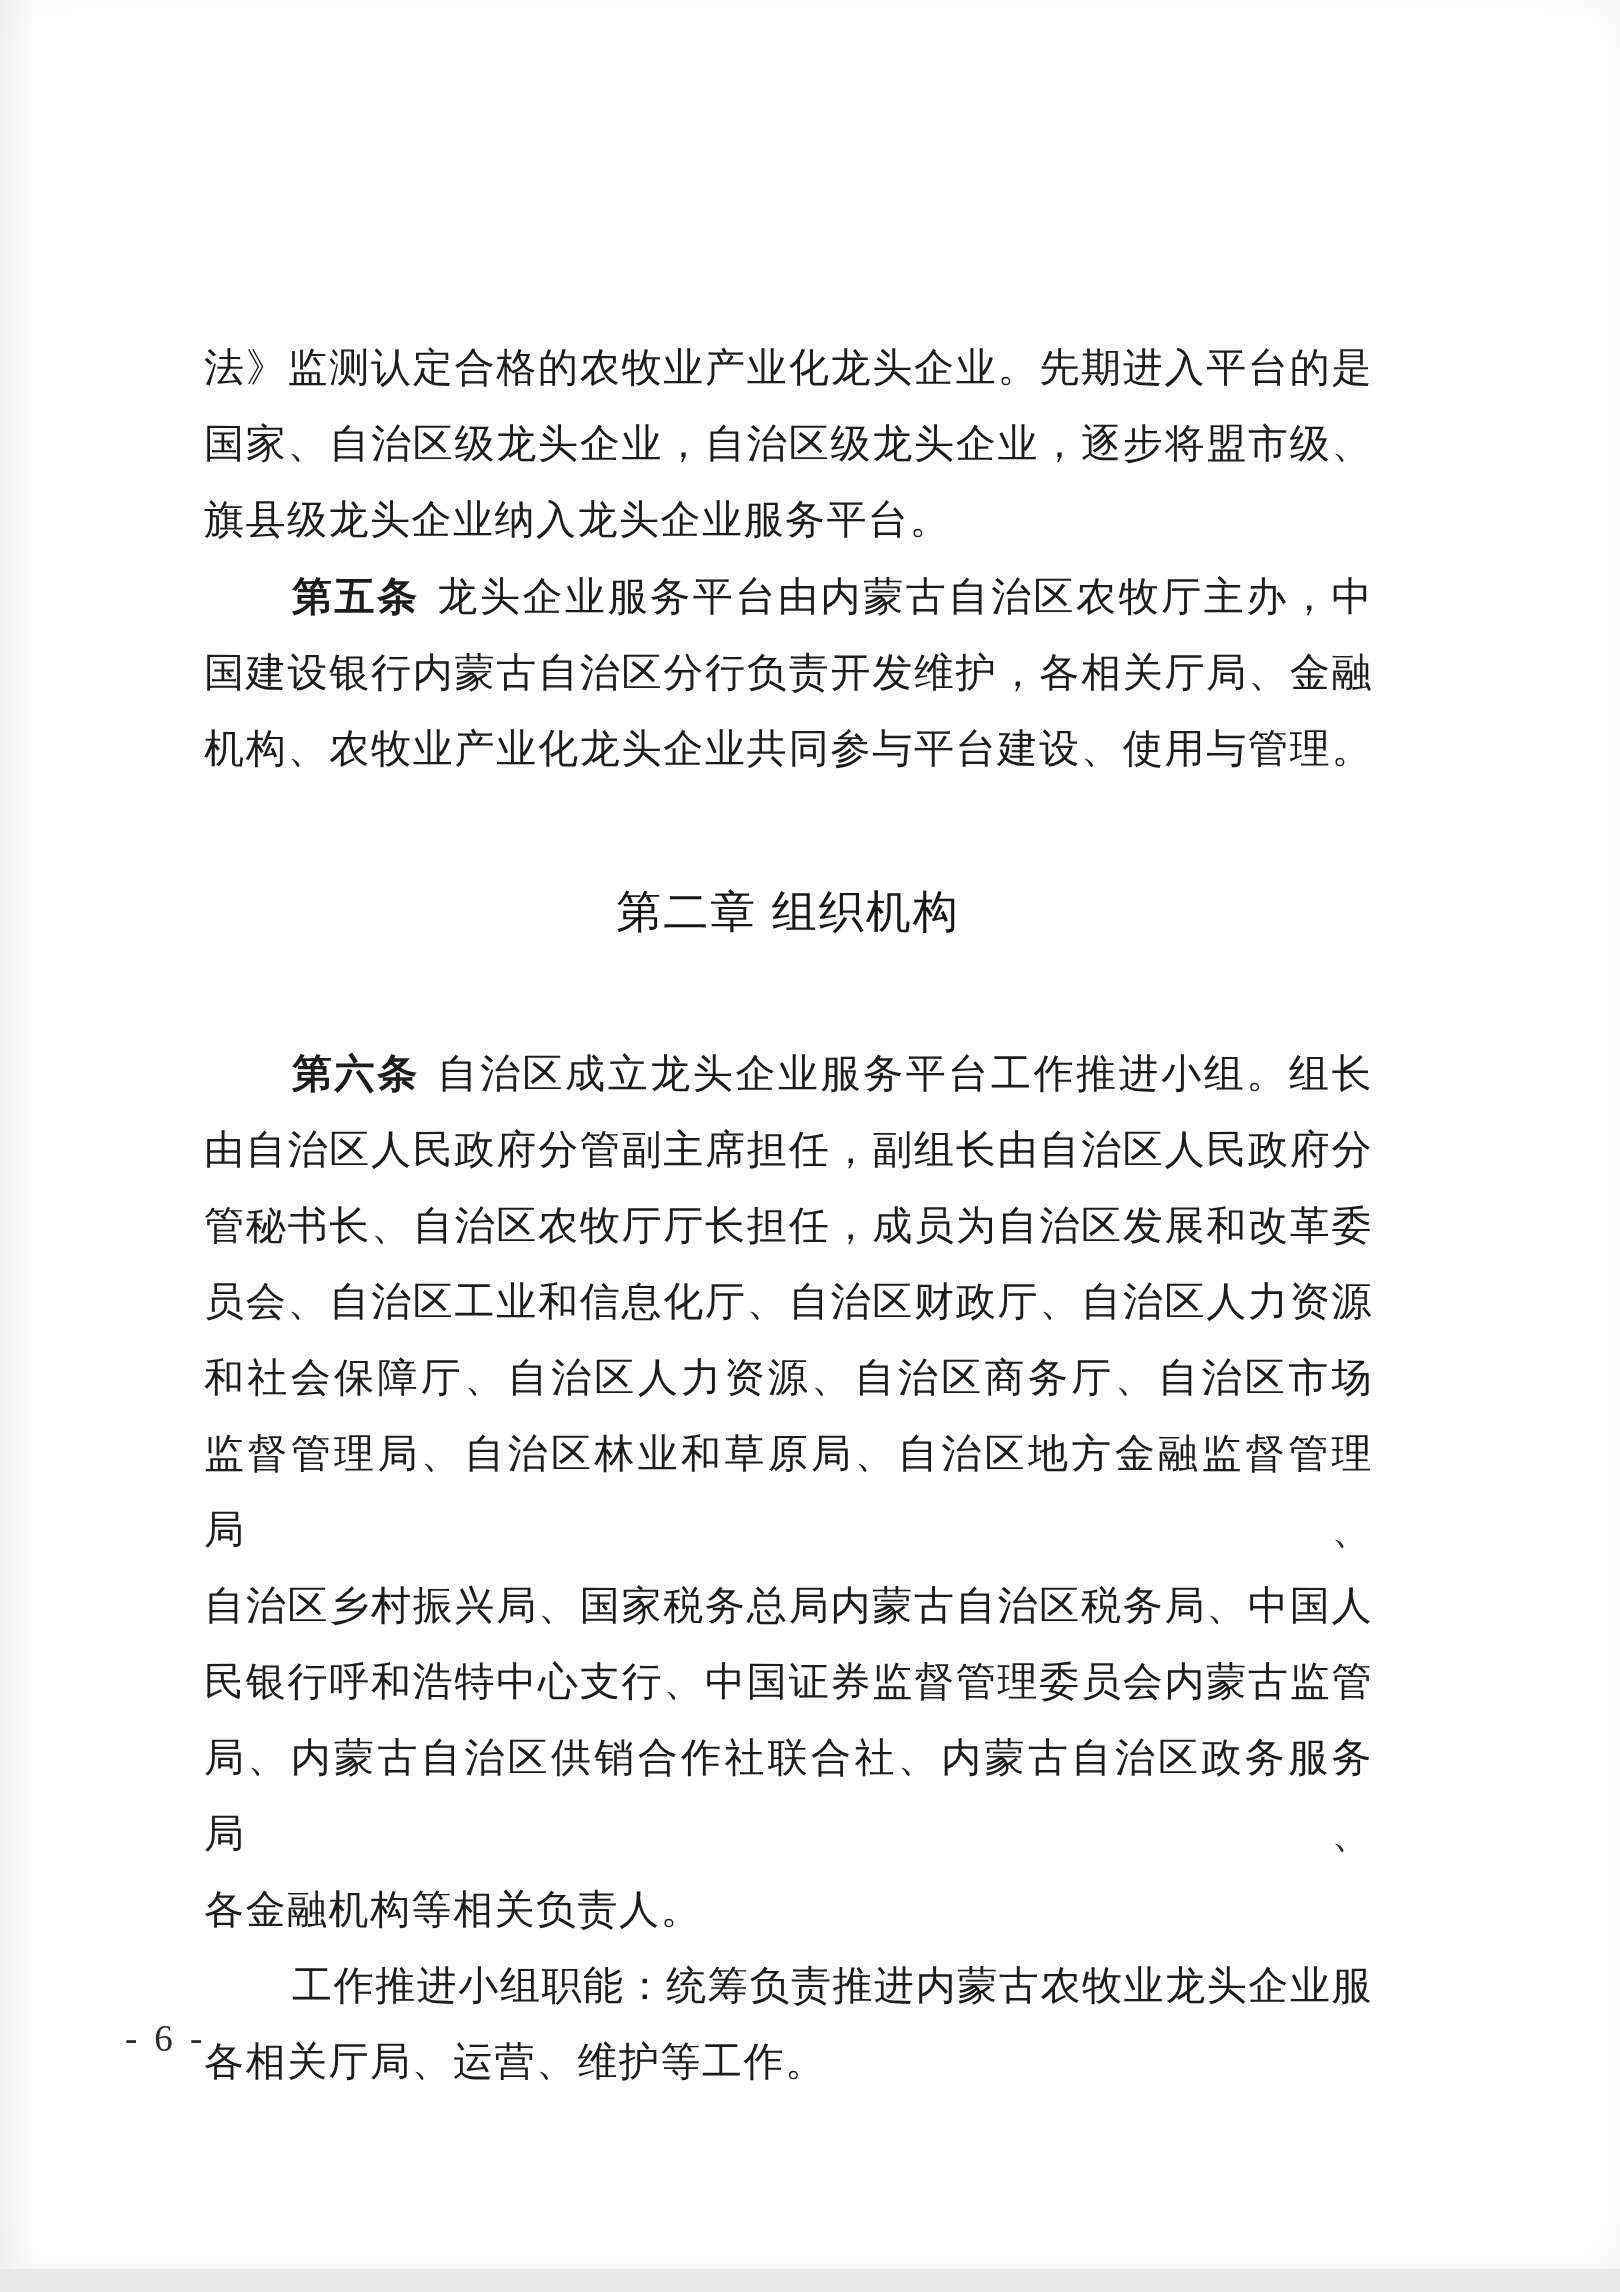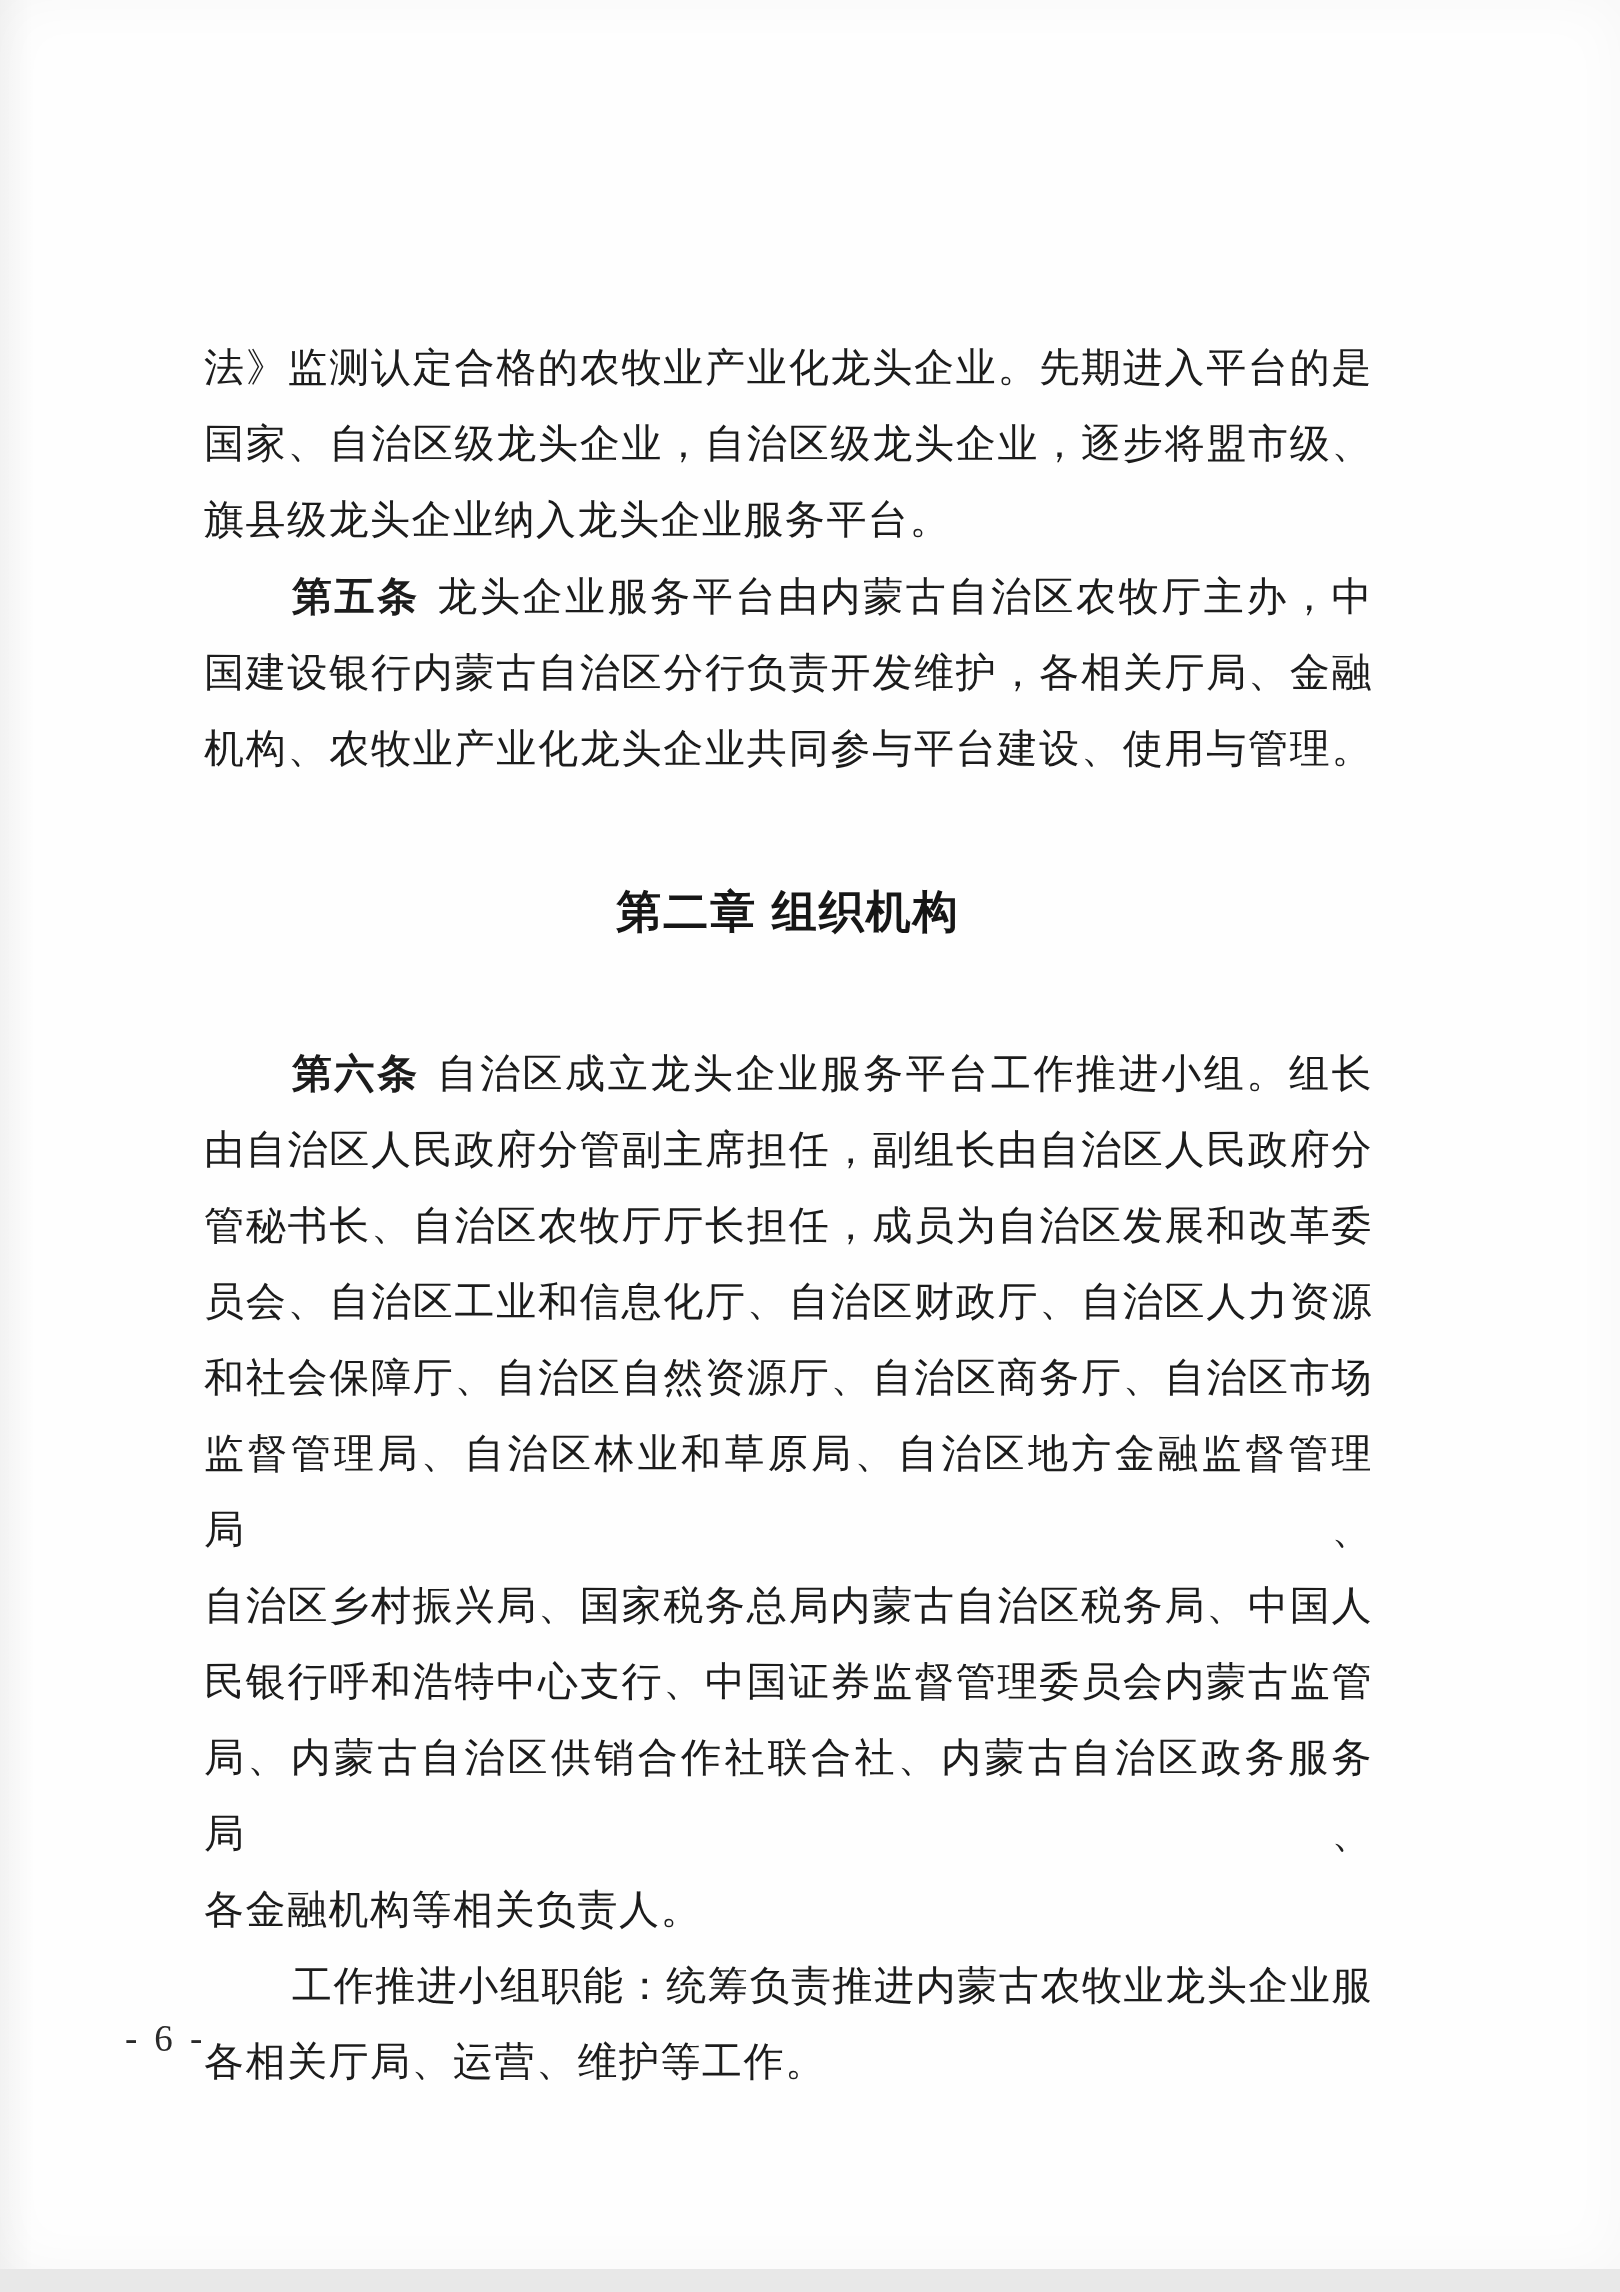--- a/index.html
+++ b/index.html
@@ -46,21 +46,21 @@
     font-family: "Liberation Sans", "DejaVu Sans", sans-serif;
     margin-top: 15px;
   }
   .chapter-heading {
     position: absolute;
     left: 204px;
     width: 1168px;
     top: 874px;
     line-height: 76px;
     font-size: 45px;
-    font-weight: 700;
+    font-weight: 400;
     text-align: center;
     text-align-last: center;
     letter-spacing: 2px;
     font-family: "Liberation Sans", "DejaVu Sans", sans-serif;
     color: #161616;
   }
   .page-number {
     position: absolute;
     left: 125px;
     top: 2009px;
@@ -97,21 +97,21 @@
 
   <div class="chapter-heading">第二章 组织机构</div>
 
   <div class="text-block" style="top:1035px;">
     <div class="line indent">
       <span class="article-label">第六条</span><span>自治区成立龙头企业服务平台工作推进小组。组长</span>
     </div>
     <div class="line">由自治区人民政府分管副主席担任，副组长由自治区人民政府分</div>
     <div class="line">管秘书长、自治区农牧厅厅长担任，成员为自治区发展和改革委</div>
     <div class="line">员会、自治区工业和信息化厅、自治区财政厅、自治区人力资源</div>
-    <div class="line">和社会保障厅、自治区自然资源厅、自治区商务厅、自治区市场</div>
+    <div class="line">和社会保障厅、自治区人力资源、自治区商务厅、自治区市场</div>
     <div class="line">监督管理局、自治区林业和草原局、自治区地方金融监督管理局、</div>
     <div class="line">自治区乡村振兴局、国家税务总局内蒙古自治区税务局、中国人</div>
     <div class="line">民银行呼和浩特中心支行、中国证券监督管理委员会内蒙古监管</div>
     <div class="line">局、内蒙古自治区供销合作社联合社、内蒙古自治区政务服务局、</div>
     <div class="line short">各金融机构等相关负责人。</div>
     <div class="line indent">工作推进小组职能：统筹负责推进内蒙古农牧业龙头企业服</div>
     <div class="line short">各相关厅局、运营、维护等工作。</div>
   </div>
 
   <div class="page-number">- 6 -</div>

